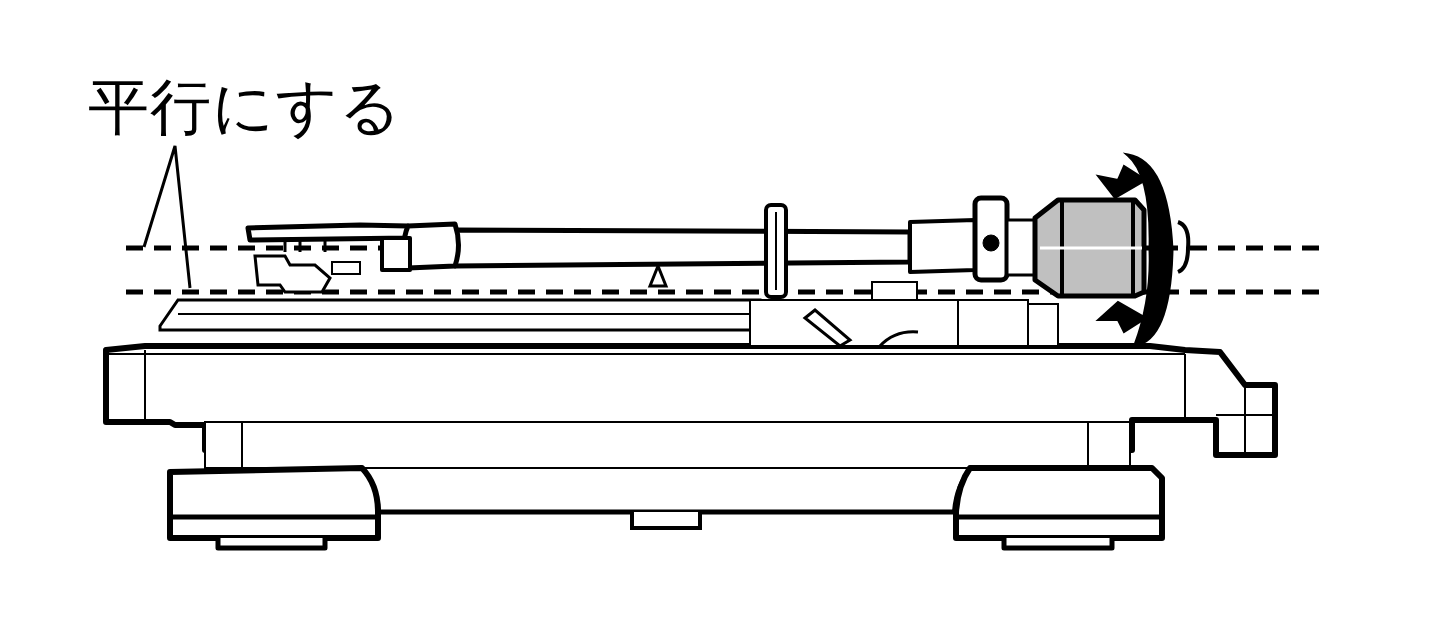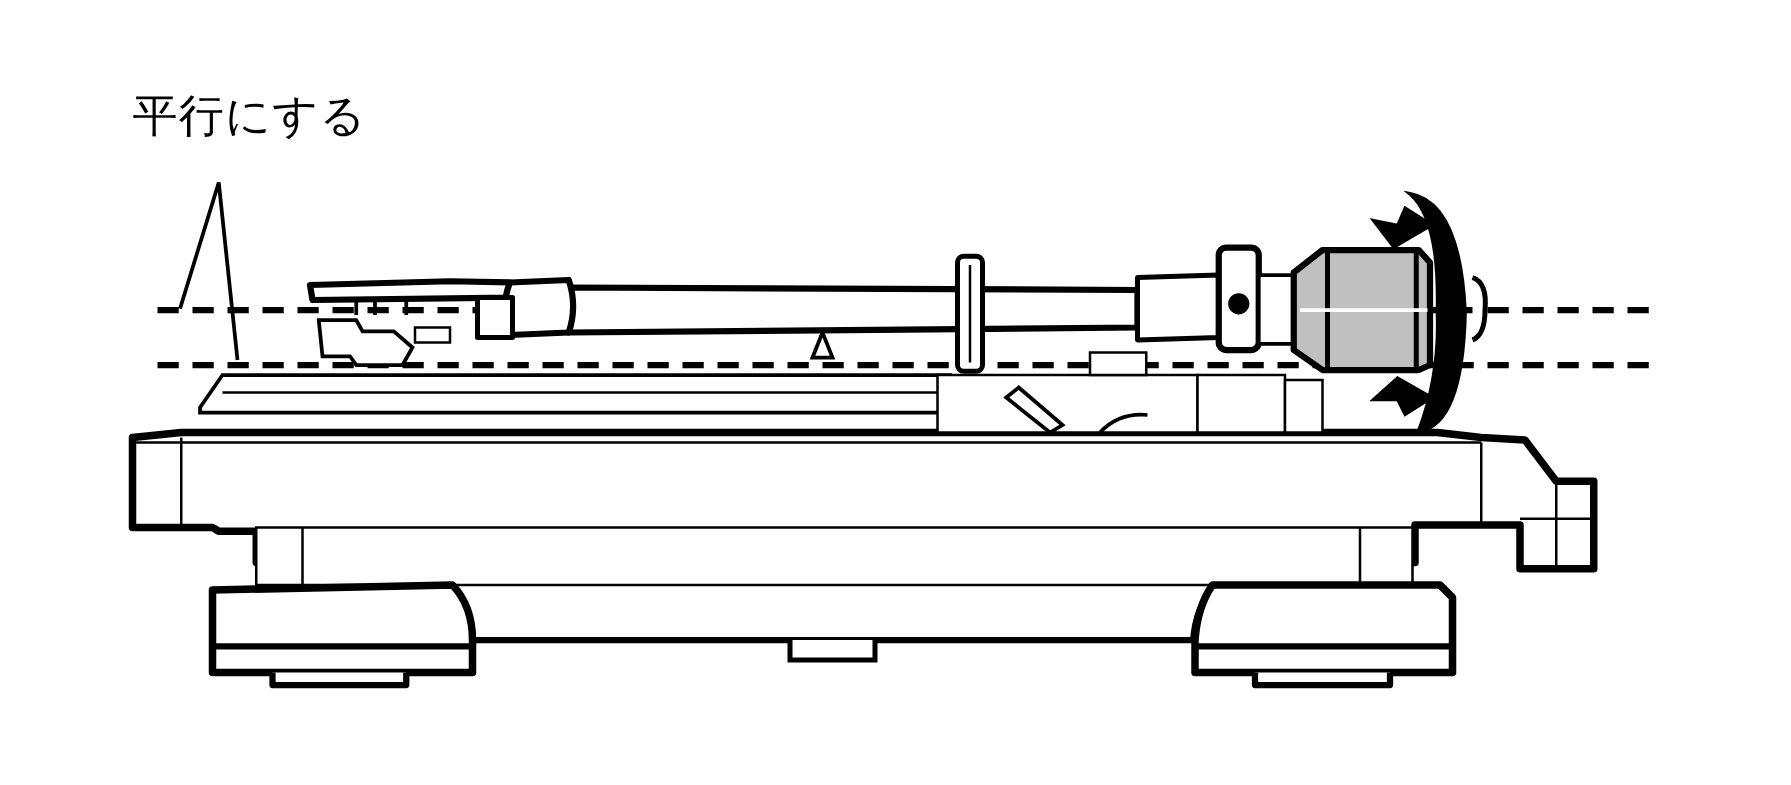--- a/index.html
+++ b/index.html
@@ -1,20 +1,20 @@
 <!DOCTYPE html>
 <html><head>
 <meta charset="utf-8">
 <style>
   html, body { margin: 0; padding: 0; background: #ffffff; }
   body { width: 1433px; height: 628px; position: relative; overflow: hidden; }
   .label {
-    position: absolute; left: 106px; top: 76px;
+    position: absolute; left: 88px; top: 76px;
     font-family: "DejaVu Sans", sans-serif;
-    font-size: 36px; color: #000; letter-spacing: 1px; line-height: 1;
+    font-size: 61px; color: #000; letter-spacing: 1px; line-height: 1;
   }
   svg.diagram { position: absolute; left: 0; top: 0; }
 </style>
 </head>
 <body>
 
 <div class="label">平行にする</div>
 
 <svg class="diagram" width="1433" height="628" viewBox="0 0 1433 628">
 

